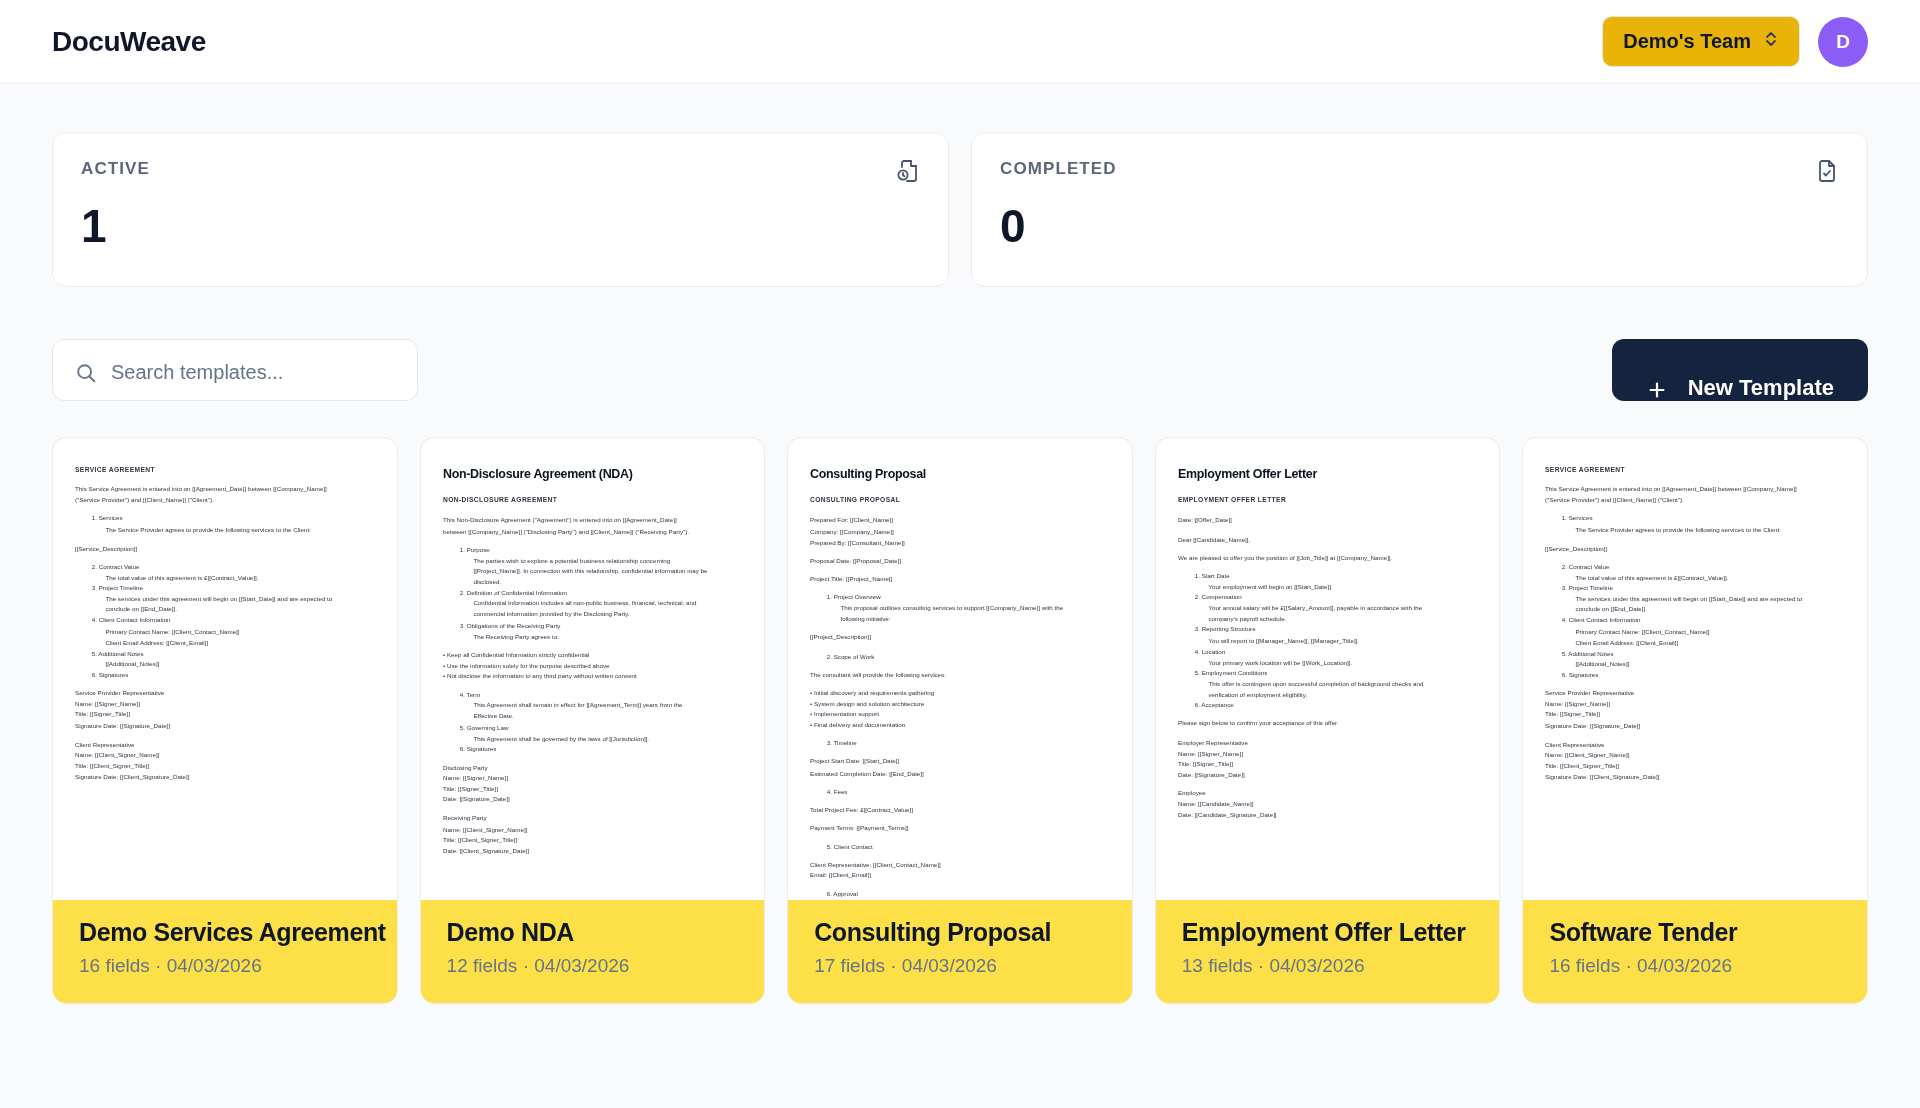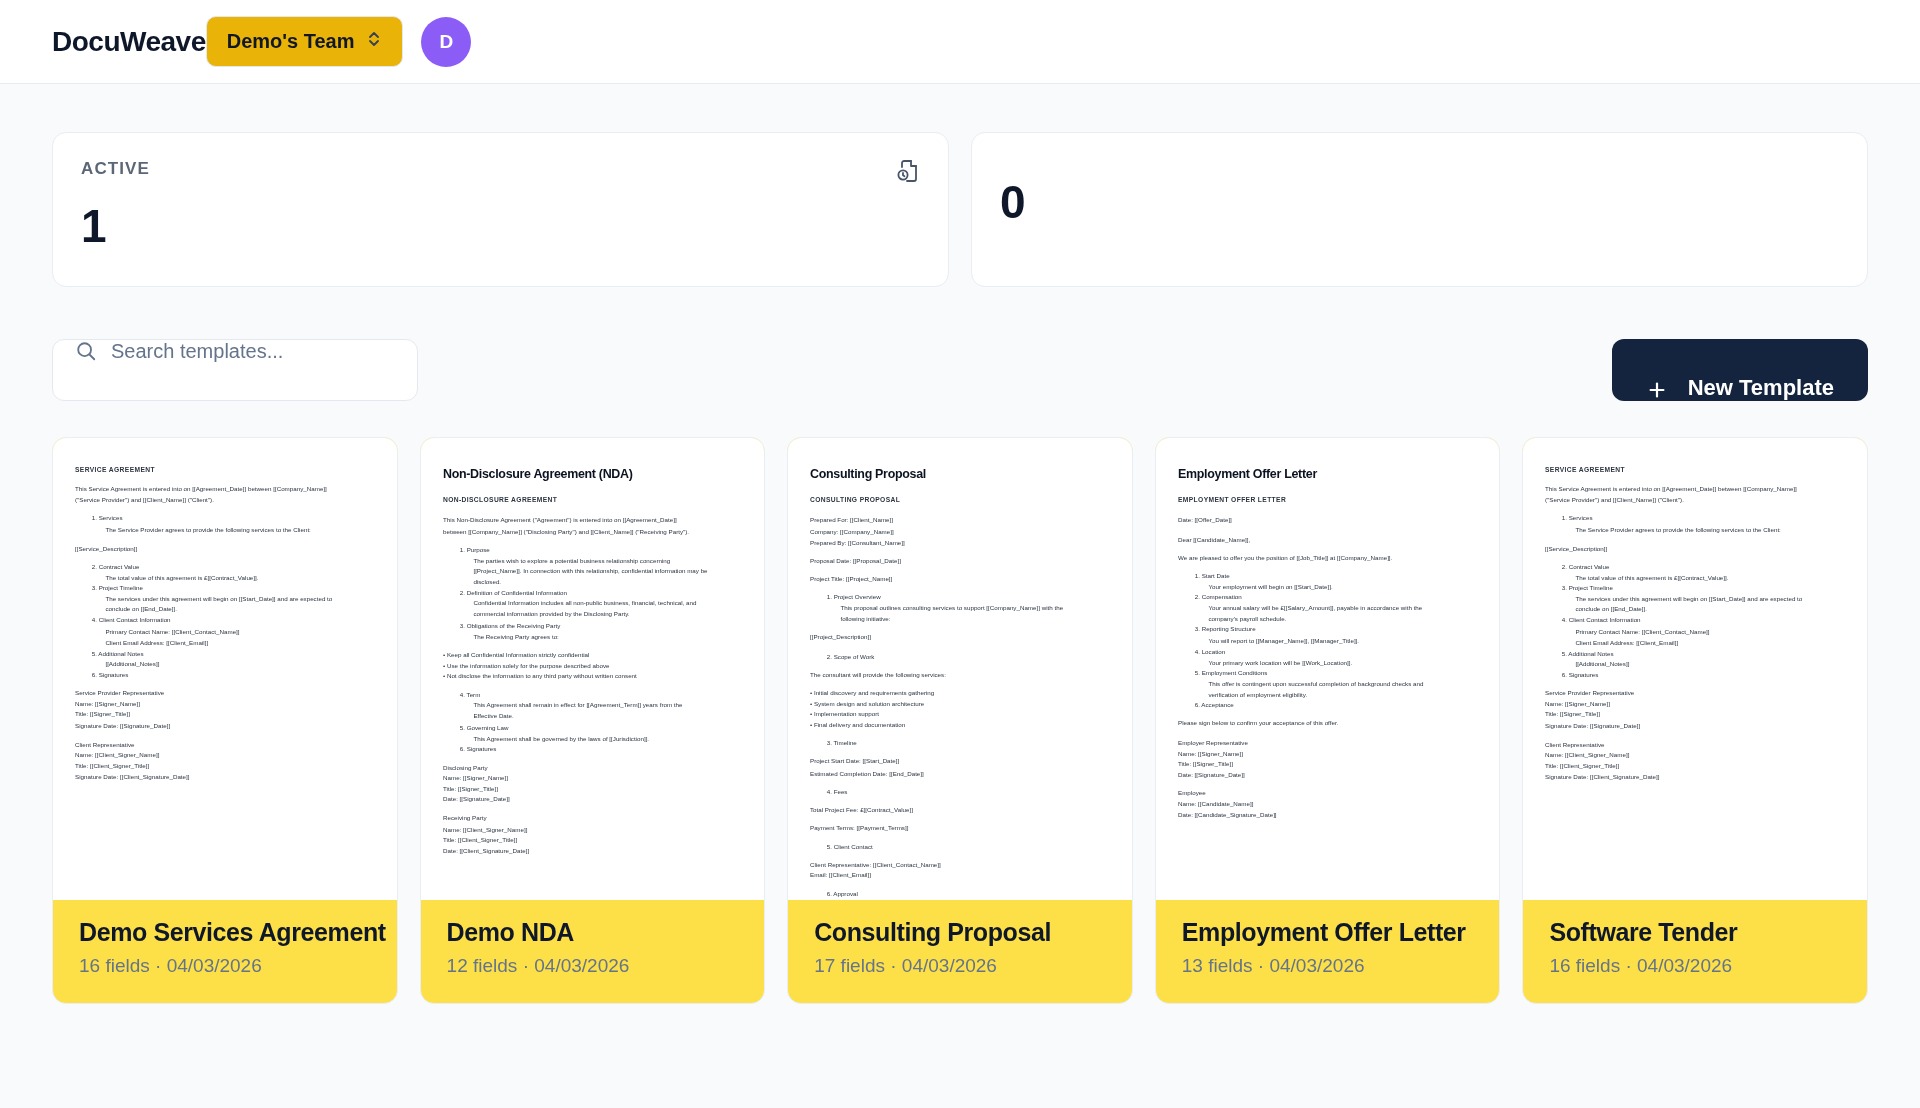--- a/index.html
+++ b/index.html
@@ -11,20 +11,21 @@
     overflow: hidden;
   }
 
   
   .header {
     height: 84px;
     background: #ffffff;
     border-bottom: 1px solid #e8ecf1;
     display: flex;
     align-items: center;
+    justify-content: space-between;
     padding: 0 52px;
   }
   .brand {
     font-size: 28px;
     font-weight: 700;
     letter-spacing: -0.5px;
     color: #0f172a;
   }
   .header-right {
     display: flex;
@@ -99,23 +100,23 @@
     justify-content: space-between;
     margin-top: 52px;
   }
   .search-box {
     width: 366px;
     height: 62px;
     background: #ffffff;
     border: 1px solid #e5e9ef;
     border-radius: 12px;
     display: flex;
-    align-items: flex-start;
+    align-items: flex-end;
     gap: 14px;
-    padding: 0 22px;
+    padding: 16px 22px;
     cursor: text;
   }
   .search-icon { color: #64748b; line-height: 0; }
   .search-input {
     border: none;
     outline: none;
     background: transparent;
     font-family: "Liberation Sans", sans-serif;
     font-size: 20px;
     color: #0f172a;
@@ -242,20 +243,30 @@
               <path d="M20 7v13a2 2 0 0 1-2 2h-7"></path>
             <circle cx="7" cy="16" r="4.6"></circle>
               <path d="M7 14v2.2l1.5 1"></path>
           </svg>
         </span>
       </div>
       <div class="stat-value">1</div>
     </div>
 
     <div class="stat-card">
+      <div class="stat-top">
+        <div class="stat-label">COMPLETED</div>
+        <span class="stat-icon">
+          <svg width="24" height="24" viewBox="0 0 24 24" fill="none" stroke="currentColor" stroke-width="1.8" stroke-linecap="round" stroke-linejoin="round">
+            <path d="M14 2H7a2 2 0 0 0-2 2v16a2 2 0 0 0 2 2h10a2 2 0 0 0 2-2V7z"></path>
+            <path d="M14 2v5h5"></path>
+              <path d="M9 14.5l2 2 4-4.5"></path>
+          </svg>
+        </span>
+      </div>
       <div class="stat-value">0</div>
     </div>
 
   </div>
 
   <div class="toolbar">
     <div class="search-box">
       <span class="search-icon">
         <svg width="22" height="22" viewBox="0 0 24 24" fill="none" stroke="currentColor" stroke-width="2" stroke-linecap="round">
           <circle cx="10.5" cy="10.5" r="7"></circle>

